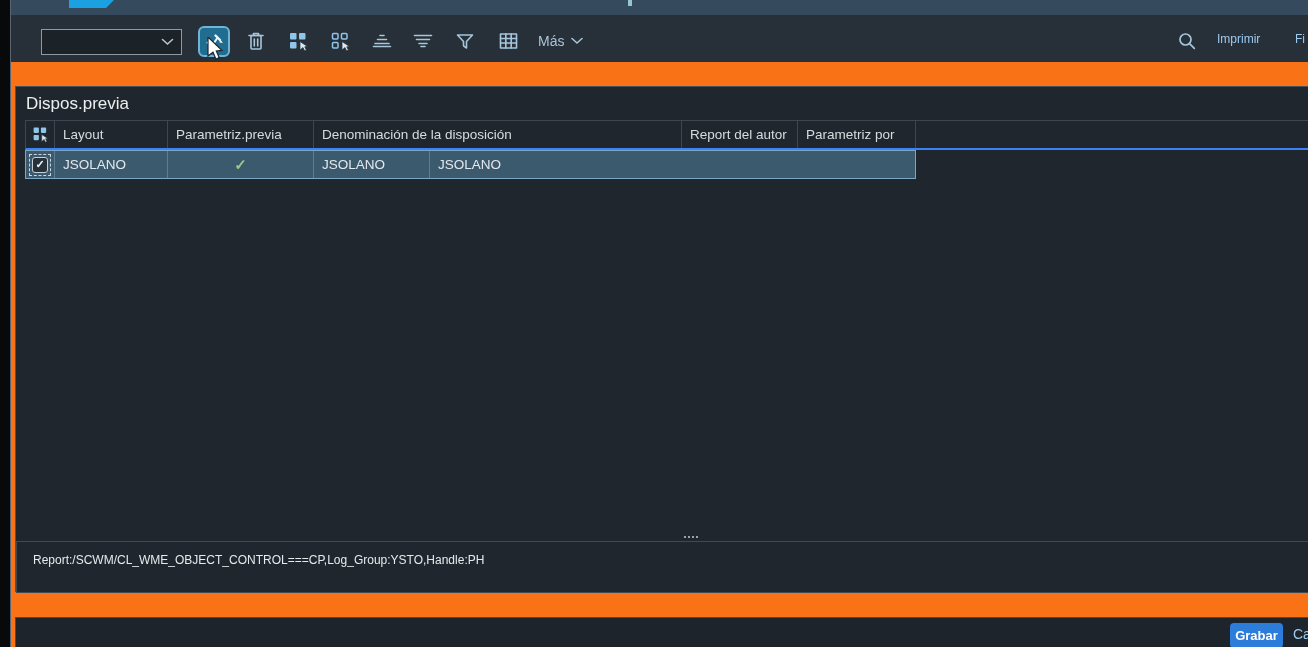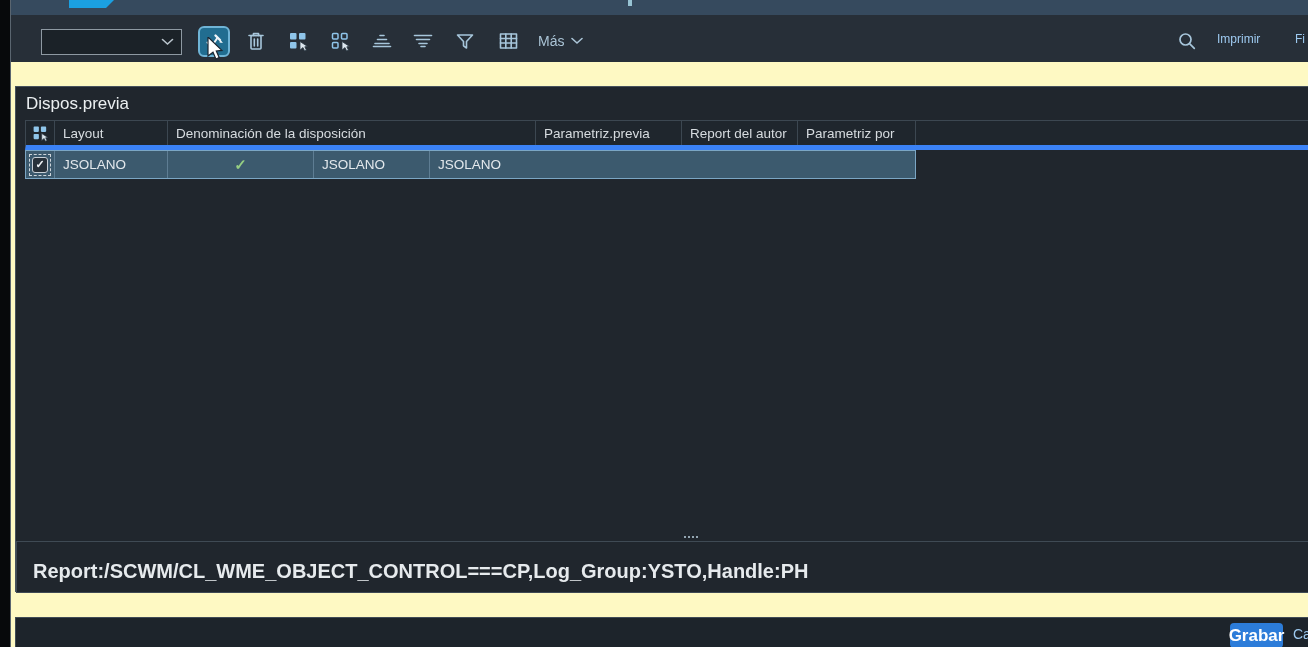--- a/index.html
+++ b/index.html
@@ -4,21 +4,21 @@
 <style>
   html,body{margin:0;padding:0;}
   body{
     width:1308px;height:647px;overflow:hidden;position:relative;
     background:#07090b;
     font-family:"Liberation Sans", sans-serif;
     color:#dfe4e8;
     -webkit-font-smoothing:antialiased;
   }
   
-  #window{position:absolute;left:10px;top:0;width:1298px;height:647px;background:#fef9c3;border-left:1px solid #5a656f;box-sizing:border-box;}
+  #window{position:absolute;left:10px;top:0;width:1298px;height:647px;background:#f97316;border-left:1px solid #5a656f;box-sizing:border-box;}
   
   #shell{position:absolute;left:0;top:0;width:100%;height:15px;background:#364a5e;}
   #sap-logo{position:absolute;left:58px;top:0;width:45px;height:8px;background:#1ba0e1;
     clip-path:polygon(0 0,100% 0,calc(100% - 8px) 100%,0 100%);}
   #glyph-fragment{position:absolute;left:617px;top:0;width:4px;height:6px;background:#a8d8e8;opacity:.85;}
   
   #toolbar{position:absolute;left:0;top:15px;width:100%;height:47px;background:#272f38;}
   #layout-combobox{position:absolute;left:30px;top:14px;width:141px;height:26px;background:#1b2228;
     border:1px solid #8e99a2;box-sizing:border-box;display:flex;align-items:center;justify-content:flex-end;padding-right:7px;}
   #layout-combobox .val{flex:1;font-size:13px;color:#e3e8ec;padding-left:7px;}
@@ -34,21 +34,21 @@
   #search-button{position:absolute;left:1164px;top:14px;width:24px;height:24px;display:flex;align-items:center;justify-content:center;cursor:pointer;}
   .link{color:#9dc9ef;font-size:12px;cursor:pointer;white-space:nowrap;}
   #print-link{position:absolute;left:1206px;top:17px;}
   #finish-link{position:absolute;left:1284px;top:17px;}
   
   #panel{position:absolute;left:4px;top:86px;width:1294px;height:506px;background:#20262d;
     border-top:1px solid #47525c;border-left:1px solid #47525c;box-sizing:border-box;}
   #panel-title{position:absolute;left:10px;top:0;height:33px;line-height:33px;font-size:17px;color:#ebeff1;}
   
   #thead{position:absolute;left:9px;top:33px;right:0;height:30px;background:#1f262d;
-    border-top:1px solid #3c4751;border-bottom:5px solid #3b82f6;border-left:1px solid #3c4751;
+    border-top:1px solid #3c4751;border-bottom:2px solid #3b82f6;border-left:1px solid #3c4751;
     box-sizing:border-box;display:flex;}
   .th{height:100%;box-sizing:border-box;border-right:1px solid #3c4751;display:flex;align-items:center;
     padding:0 8px;font-size:13.5px;color:#d7dce0;white-space:nowrap;overflow:hidden;cursor:pointer;}
   .th.icon-cell{justify-content:center;padding:0;}
   .th.filler{flex:1;border-right:none;cursor:default;}
   #trow{position:absolute;left:9px;top:63px;width:891px;height:29px;background:#3c5a6e;
     border:1px solid #7ba6c4;box-sizing:border-box;display:flex;cursor:pointer;}
   .td{height:100%;box-sizing:border-box;border-right:1px solid rgba(136,168,192,.45);display:flex;align-items:center;
     padding:0 8px;font-size:13.5px;color:#e3e8ec;white-space:nowrap;overflow:hidden;}
   .td.center{justify-content:center;}
@@ -59,26 +59,26 @@
     box-sizing:border-box;display:flex;align-items:center;justify-content:center;
     font-size:11px;font-weight:bold;color:#eef3f6;cursor:pointer;}
   .pos-check{color:#96cf83;font-size:15px;font-weight:bold;}
   
   #splitter{position:absolute;left:0;right:0;top:444px;height:10px;cursor:row-resize;}
   #splitter-dots{position:absolute;left:668px;top:5px;width:2px;height:2px;background:#93a5b1;
     box-shadow:4px 0 #93a5b1,8px 0 #93a5b1,12px 0 #93a5b1;}
   
   #status-box{position:absolute;left:0;top:454px;width:1294px;height:52px;background:#20262d;
     border:1px solid #3f4a54;box-sizing:border-box;}
-  #status-text{position:absolute;left:16px;top:18px;font-size:20px;color:#e6eaed;white-space:nowrap;font-weight:bold;}
+  #status-text{position:absolute;left:16px;top:11px;font-size:12px;color:#e6eaed;white-space:nowrap;}
   
   #footer{position:absolute;left:4px;top:617px;width:1294px;height:30px;background:#1d242b;
     border-top:1px solid #414c56;border-left:1px solid #414c56;box-sizing:border-box;}
   #save-button{position:absolute;left:1214px;top:5px;width:53px;height:25px;background:#2c7cd9;
-    border:none;border-radius:4px;color:#ffffff;font-weight:bold;font-size:17px;font-family:"Liberation Sans",sans-serif;
+    border:none;border-radius:4px;color:#ffffff;font-weight:bold;font-size:13px;font-family:"Liberation Sans",sans-serif;
     display:flex;align-items:center;justify-content:center;cursor:pointer;}
   #cancel-link{position:absolute;left:1277px;top:8px;font-size:14px;}
   
   #mouse-cursor{position:absolute;left:196px;top:37px;z-index:50;pointer-events:none;}
 </style>
 </head>
 <body>
 
 <div id="window">
 
@@ -186,22 +186,22 @@
     <div id="thead">
       <div class="th icon-cell" style="width:29px;">
         <svg width="17" height="17" viewBox="0 0 21 21">
           <rect class="fillblue" x="2" y="2" width="6.5" height="6.5" rx="1"></rect>
           <rect class="fillblue" x="11" y="2" width="6.5" height="6.5" rx="1"></rect>
           <rect class="fillblue" x="2" y="11" width="6.5" height="6.5" rx="1"></rect>
           <polygon points="12,10.5 12,19 15,16.6 16.6,20 18.4,19.1 16.8,15.8 19.5,15.4" fill="#dde7ee" stroke="#2b3844" stroke-width="0.8"></polygon>
         </svg>
       </div>
       <div class="th" style="width:113px;">Layout</div>
+      <div class="th" style="width:146px;">Parametriz.previa</div>
       <div class="th" style="width:368px;">Denominación de la disposición</div>
-      <div class="th" style="width:146px;">Parametriz.previa</div>
       <div class="th" style="width:116px;">Report del autor</div>
       <div class="th" style="width:118px;">Parametriz por</div>
       <div class="th filler"></div>
     </div>
 
     <div id="trow">
       <div class="td center" style="width:29px;padding:0;">
         <div id="row-checkbox-focus">
           <div id="row-checkbox">✓</div>
         </div>

